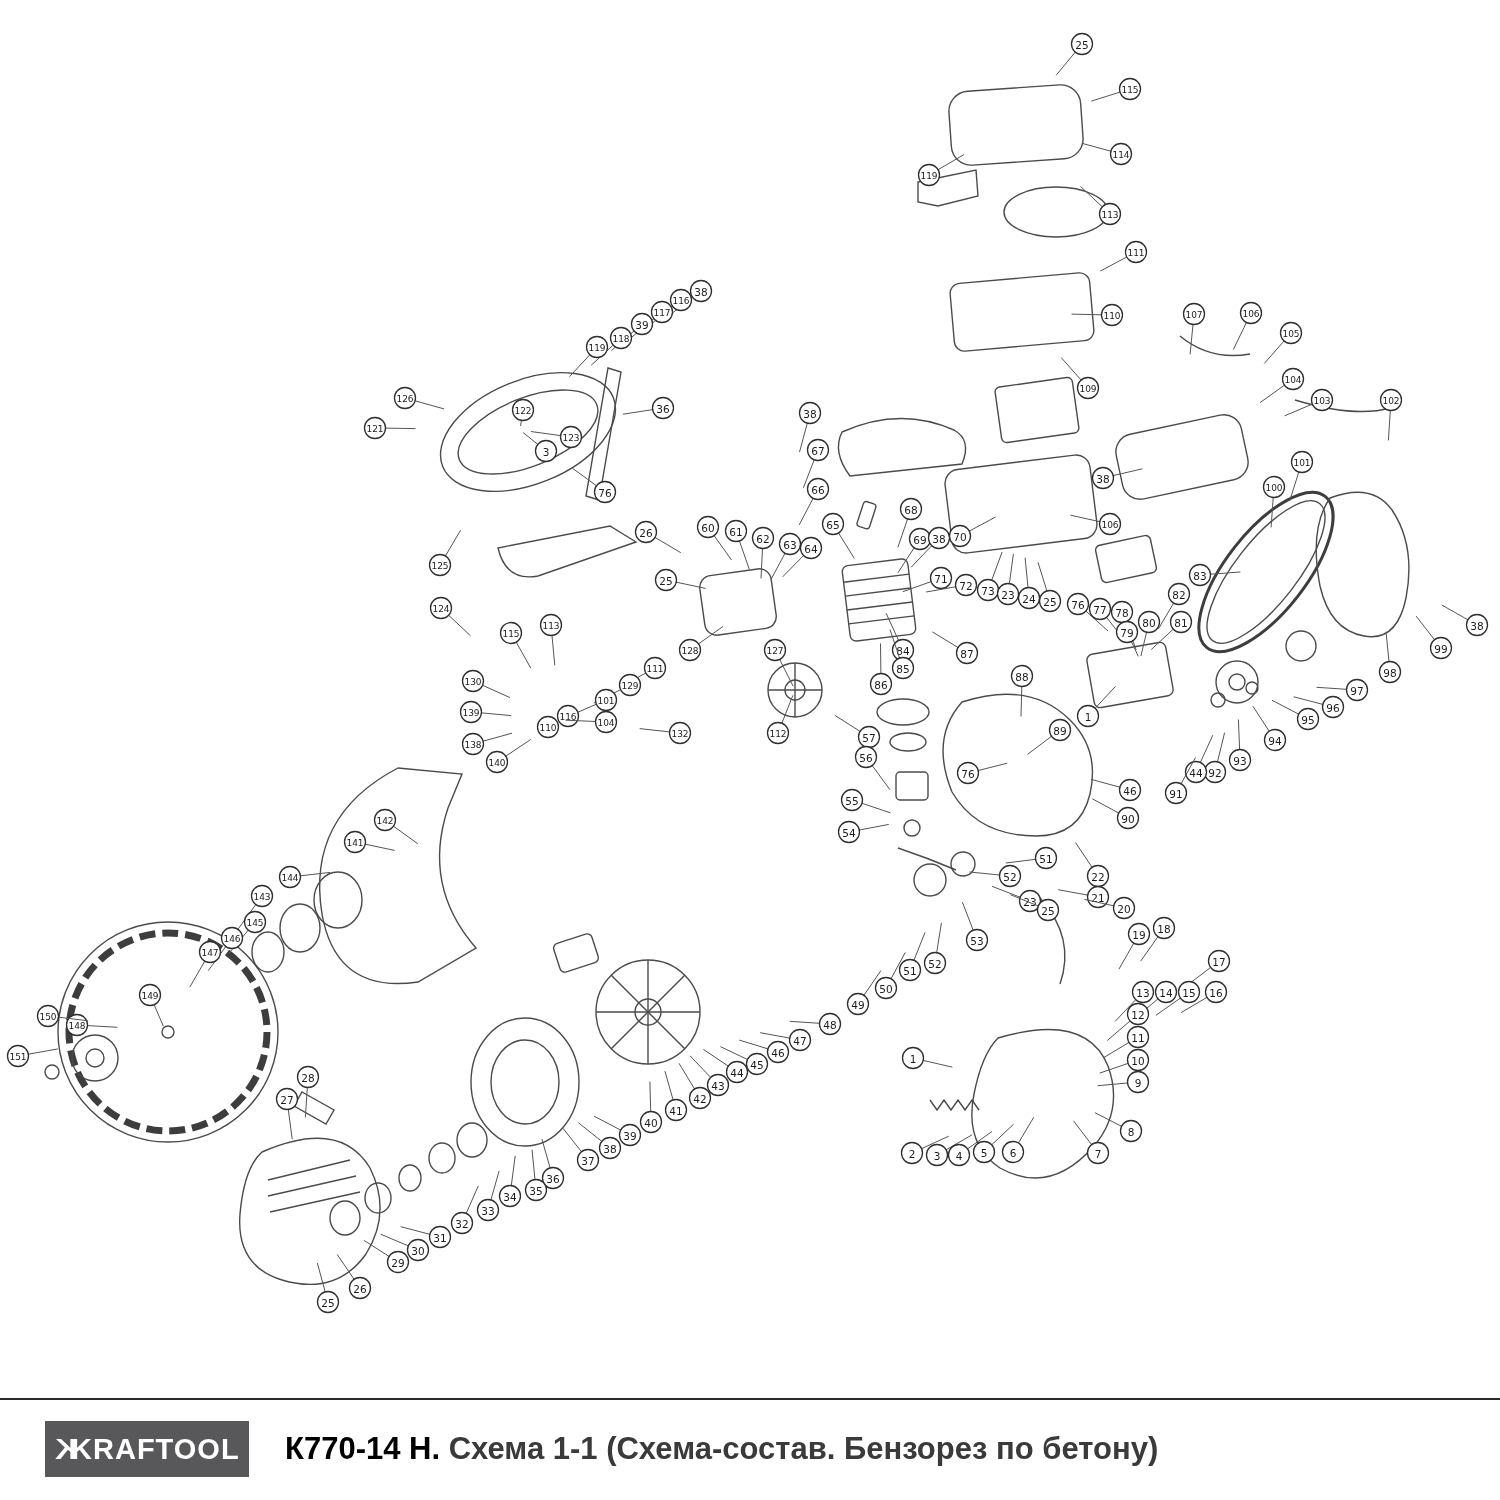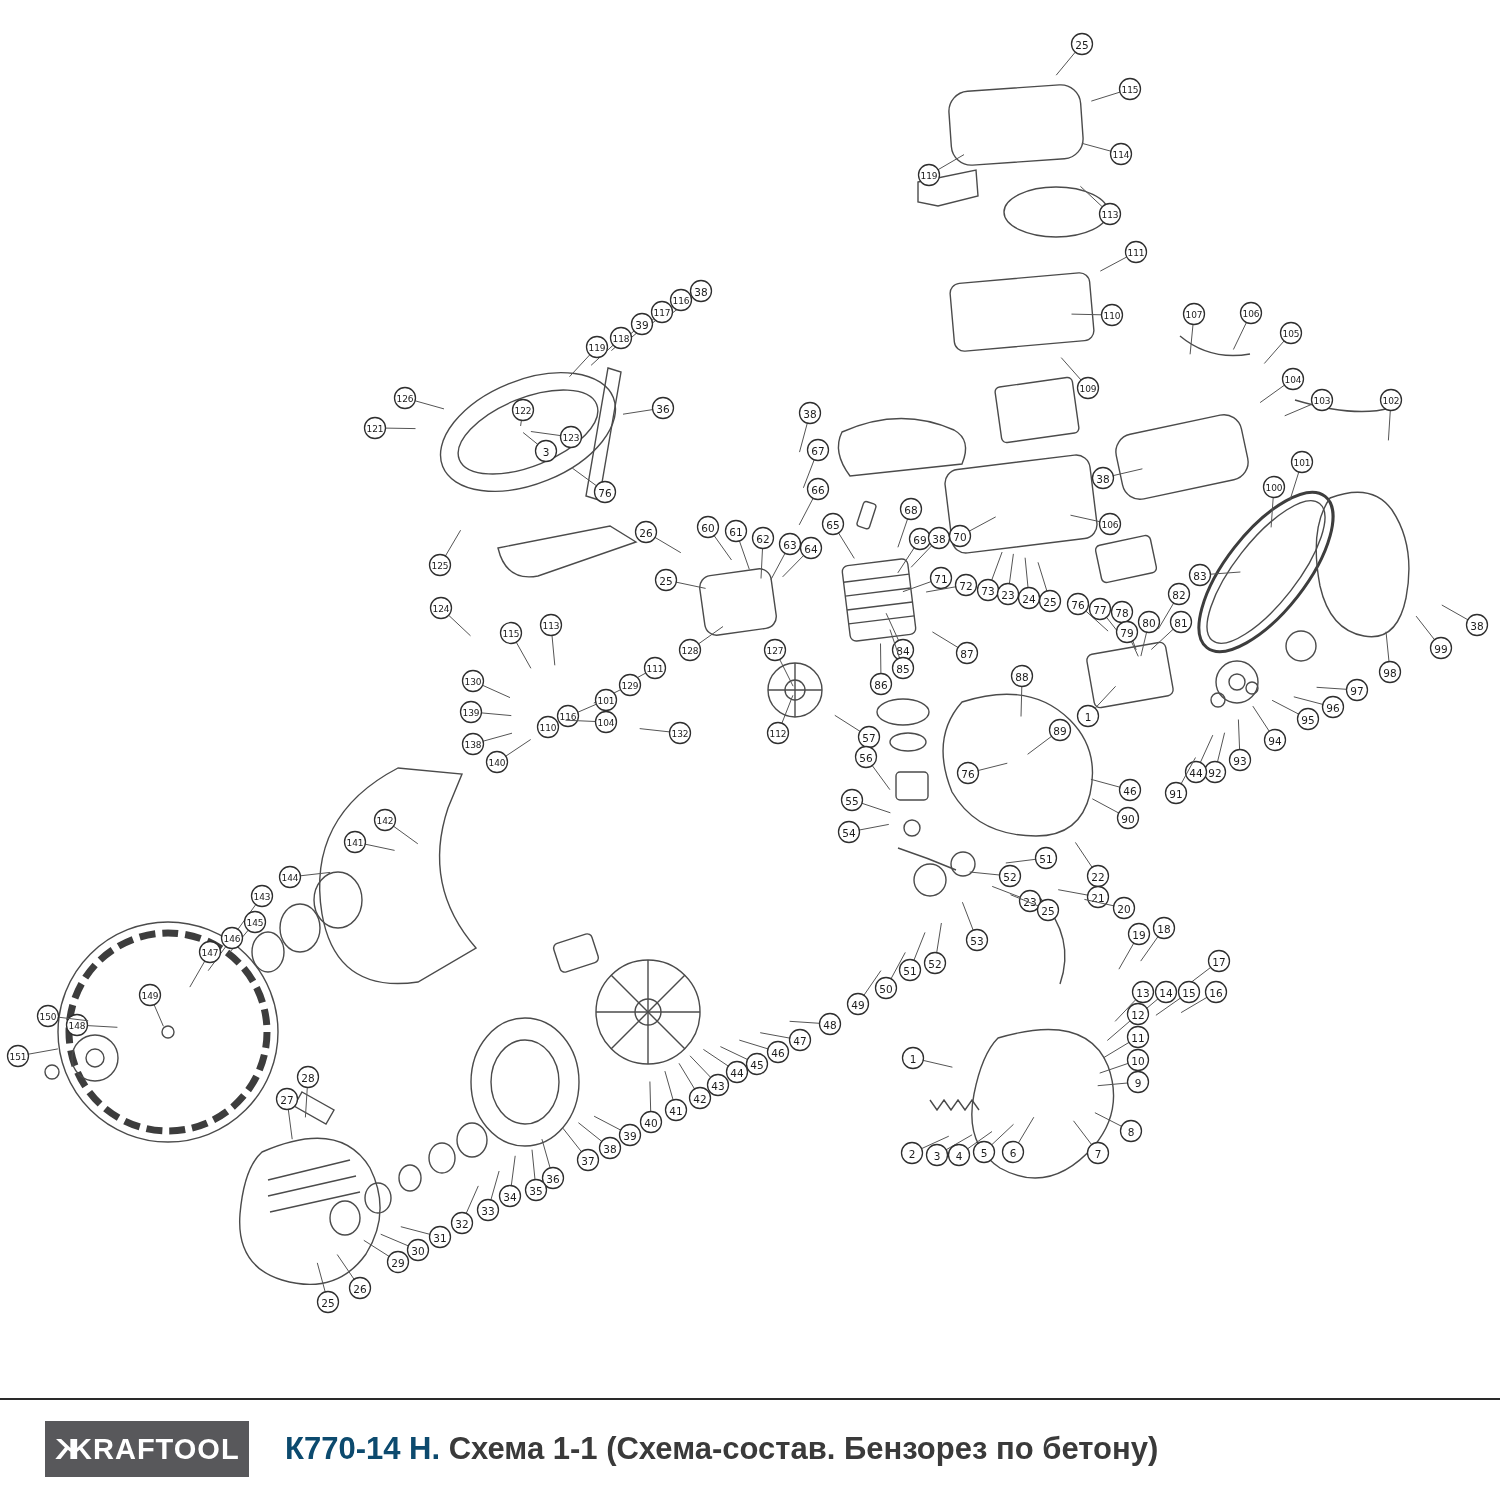--- a/index.html
+++ b/index.html
@@ -4,21 +4,21 @@
 <style>
   html,body{margin:0;padding:0;background:#ffffff;}
   body{width:1500px;height:1500px;position:relative;font-family:"Liberation Sans",sans-serif;overflow:hidden;}
   .diagram-area{position:relative;width:1500px;height:1398px;background:#fff;}
   #diagram-svg{display:block;width:1500px;height:1398px;}
   #diagram-svg text{font-family:"DejaVu Sans",sans-serif;}
   .footer{height:100px;border-top:2px solid #2a2a2a;display:flex;align-items:center;padding-left:45px;box-sizing:border-box;background:#fff;}
   .logo{width:204px;height:56px;background:#58585b;color:#ffffff;display:flex;align-items:center;justify-content:center;font-weight:bold;font-size:29px;letter-spacing:1px;flex:0 0 auto;}
   .logo .kmark{display:inline-block;transform:scaleX(-1);margin-right:-6px;font-size:30px;}
   .caption{margin-left:36px;font-size:31px;color:#3a3a3a;white-space:nowrap;}
-  .caption .caption-bold{font-weight:bold;color:#0c4a6e;}
+  .caption .caption-bold{font-weight:bold;color:#000000;}
   .caption .caption-rest{font-weight:bold;color:#3a3a3a;}
 </style>
 </head>
 <body>
 
 <div class="diagram-area">
   <svg id="diagram-svg" viewBox="0 0 1500 1398" xmlns="http://www.w3.org/2000/svg">
 
     <g id="sketch" stroke="#4b4b4b" fill="none" stroke-width="1.4">
       <rect x="950" y="88" width="132" height="74" rx="20" transform="rotate(-4 1016 125)"></rect>

